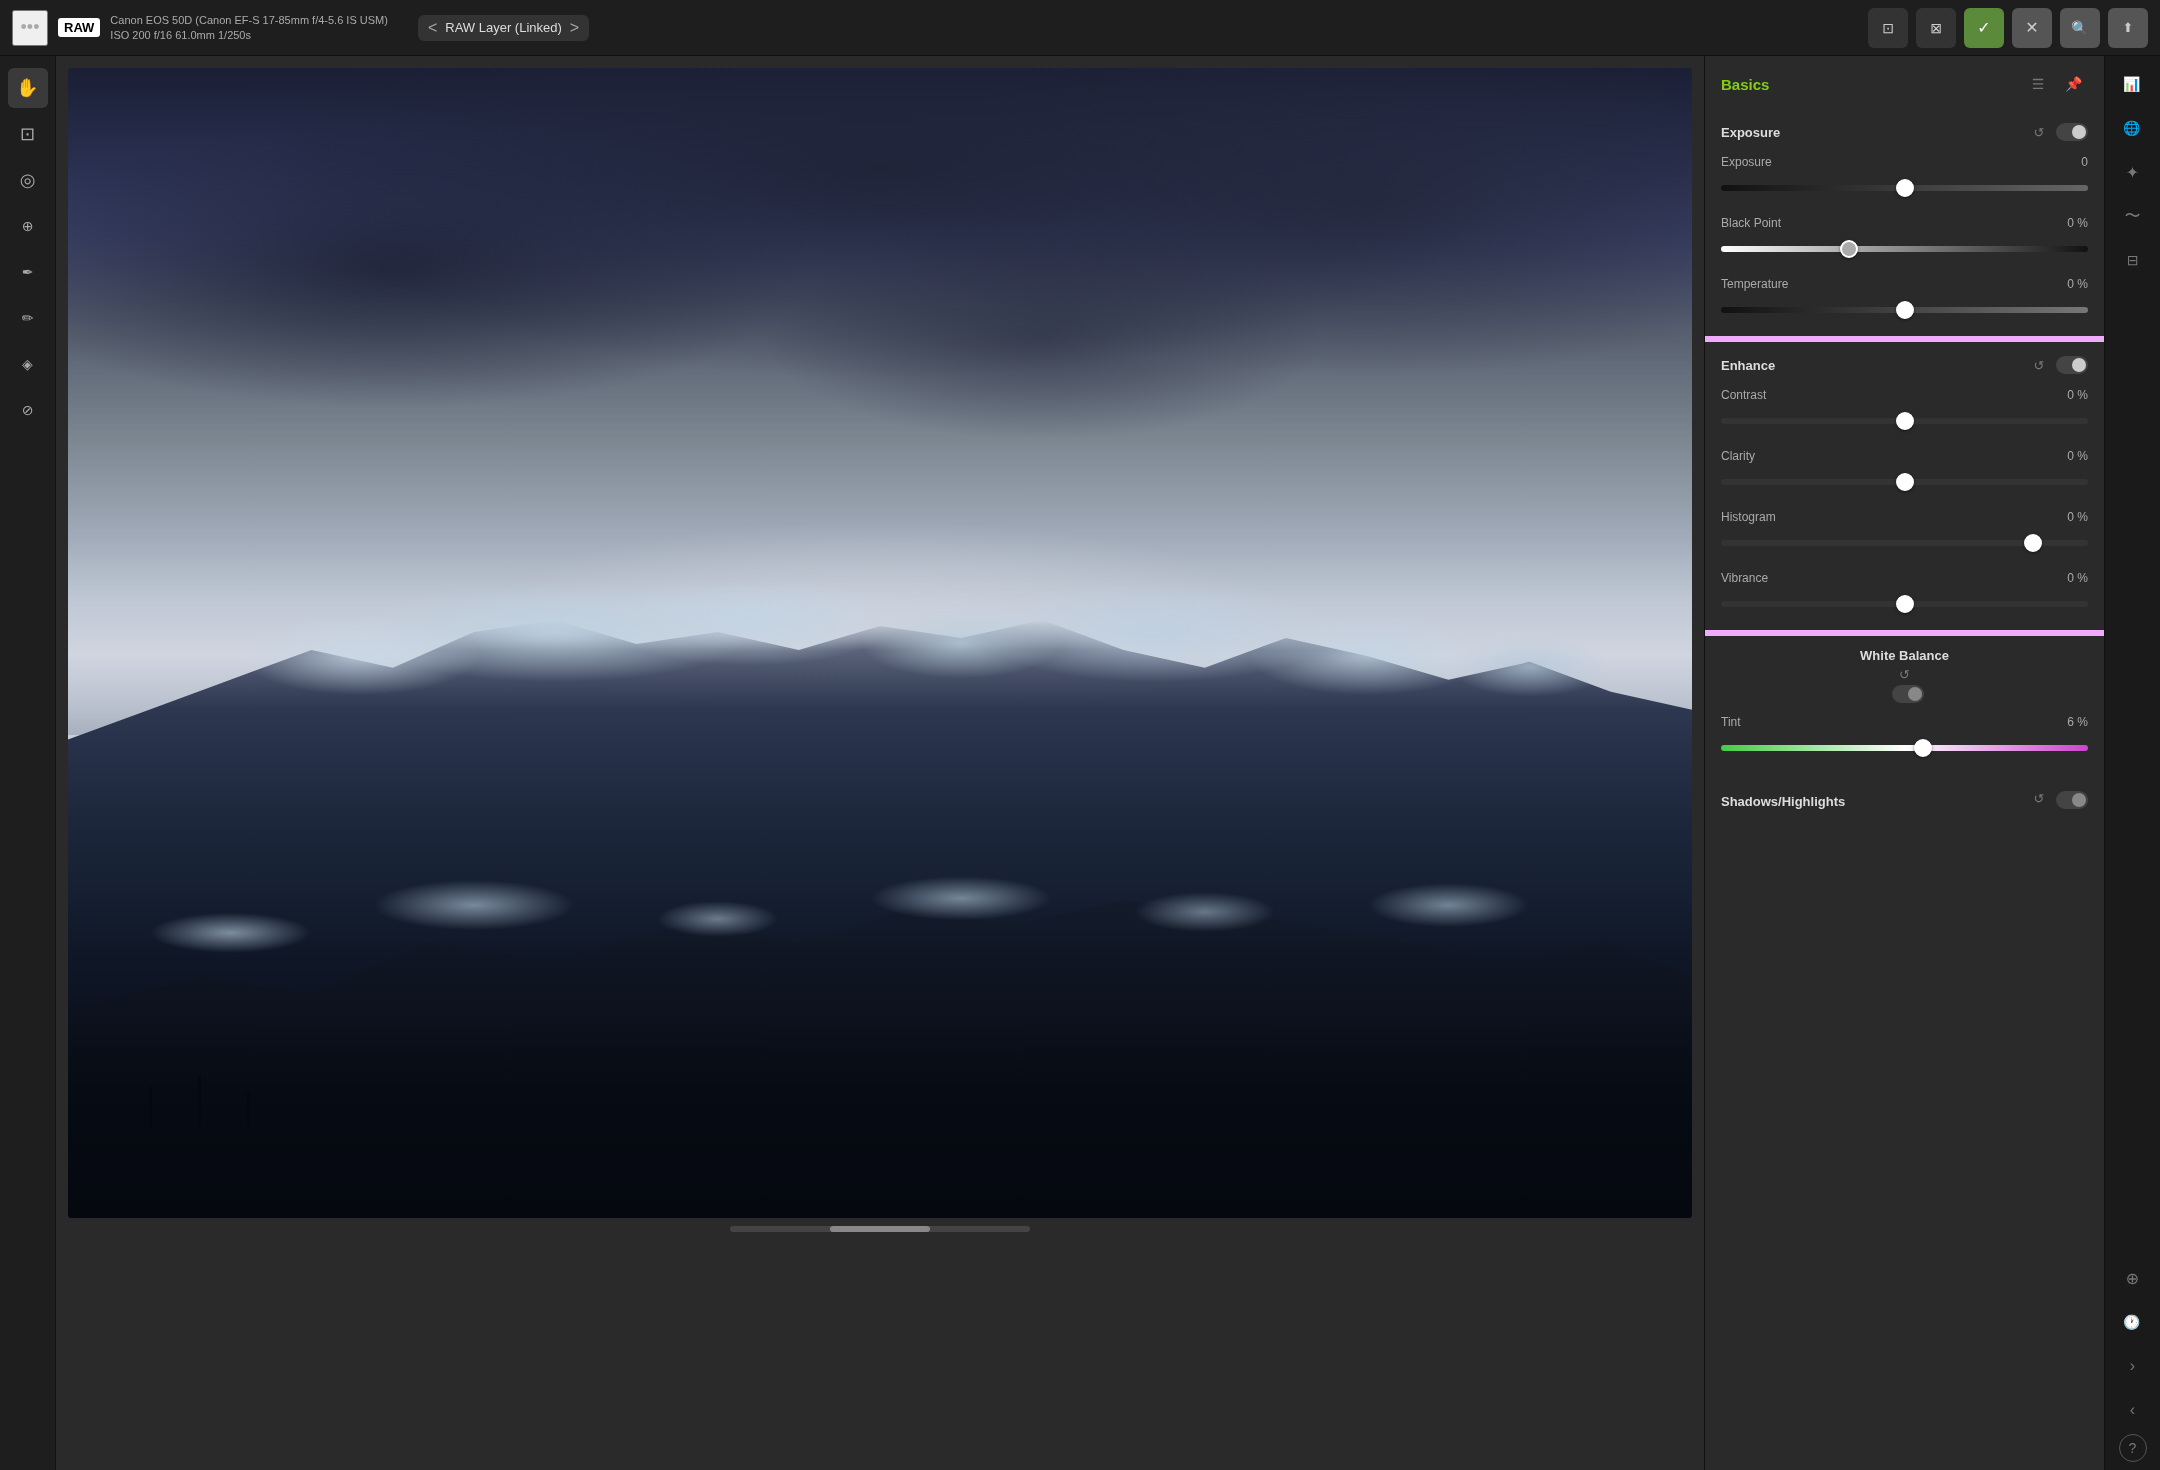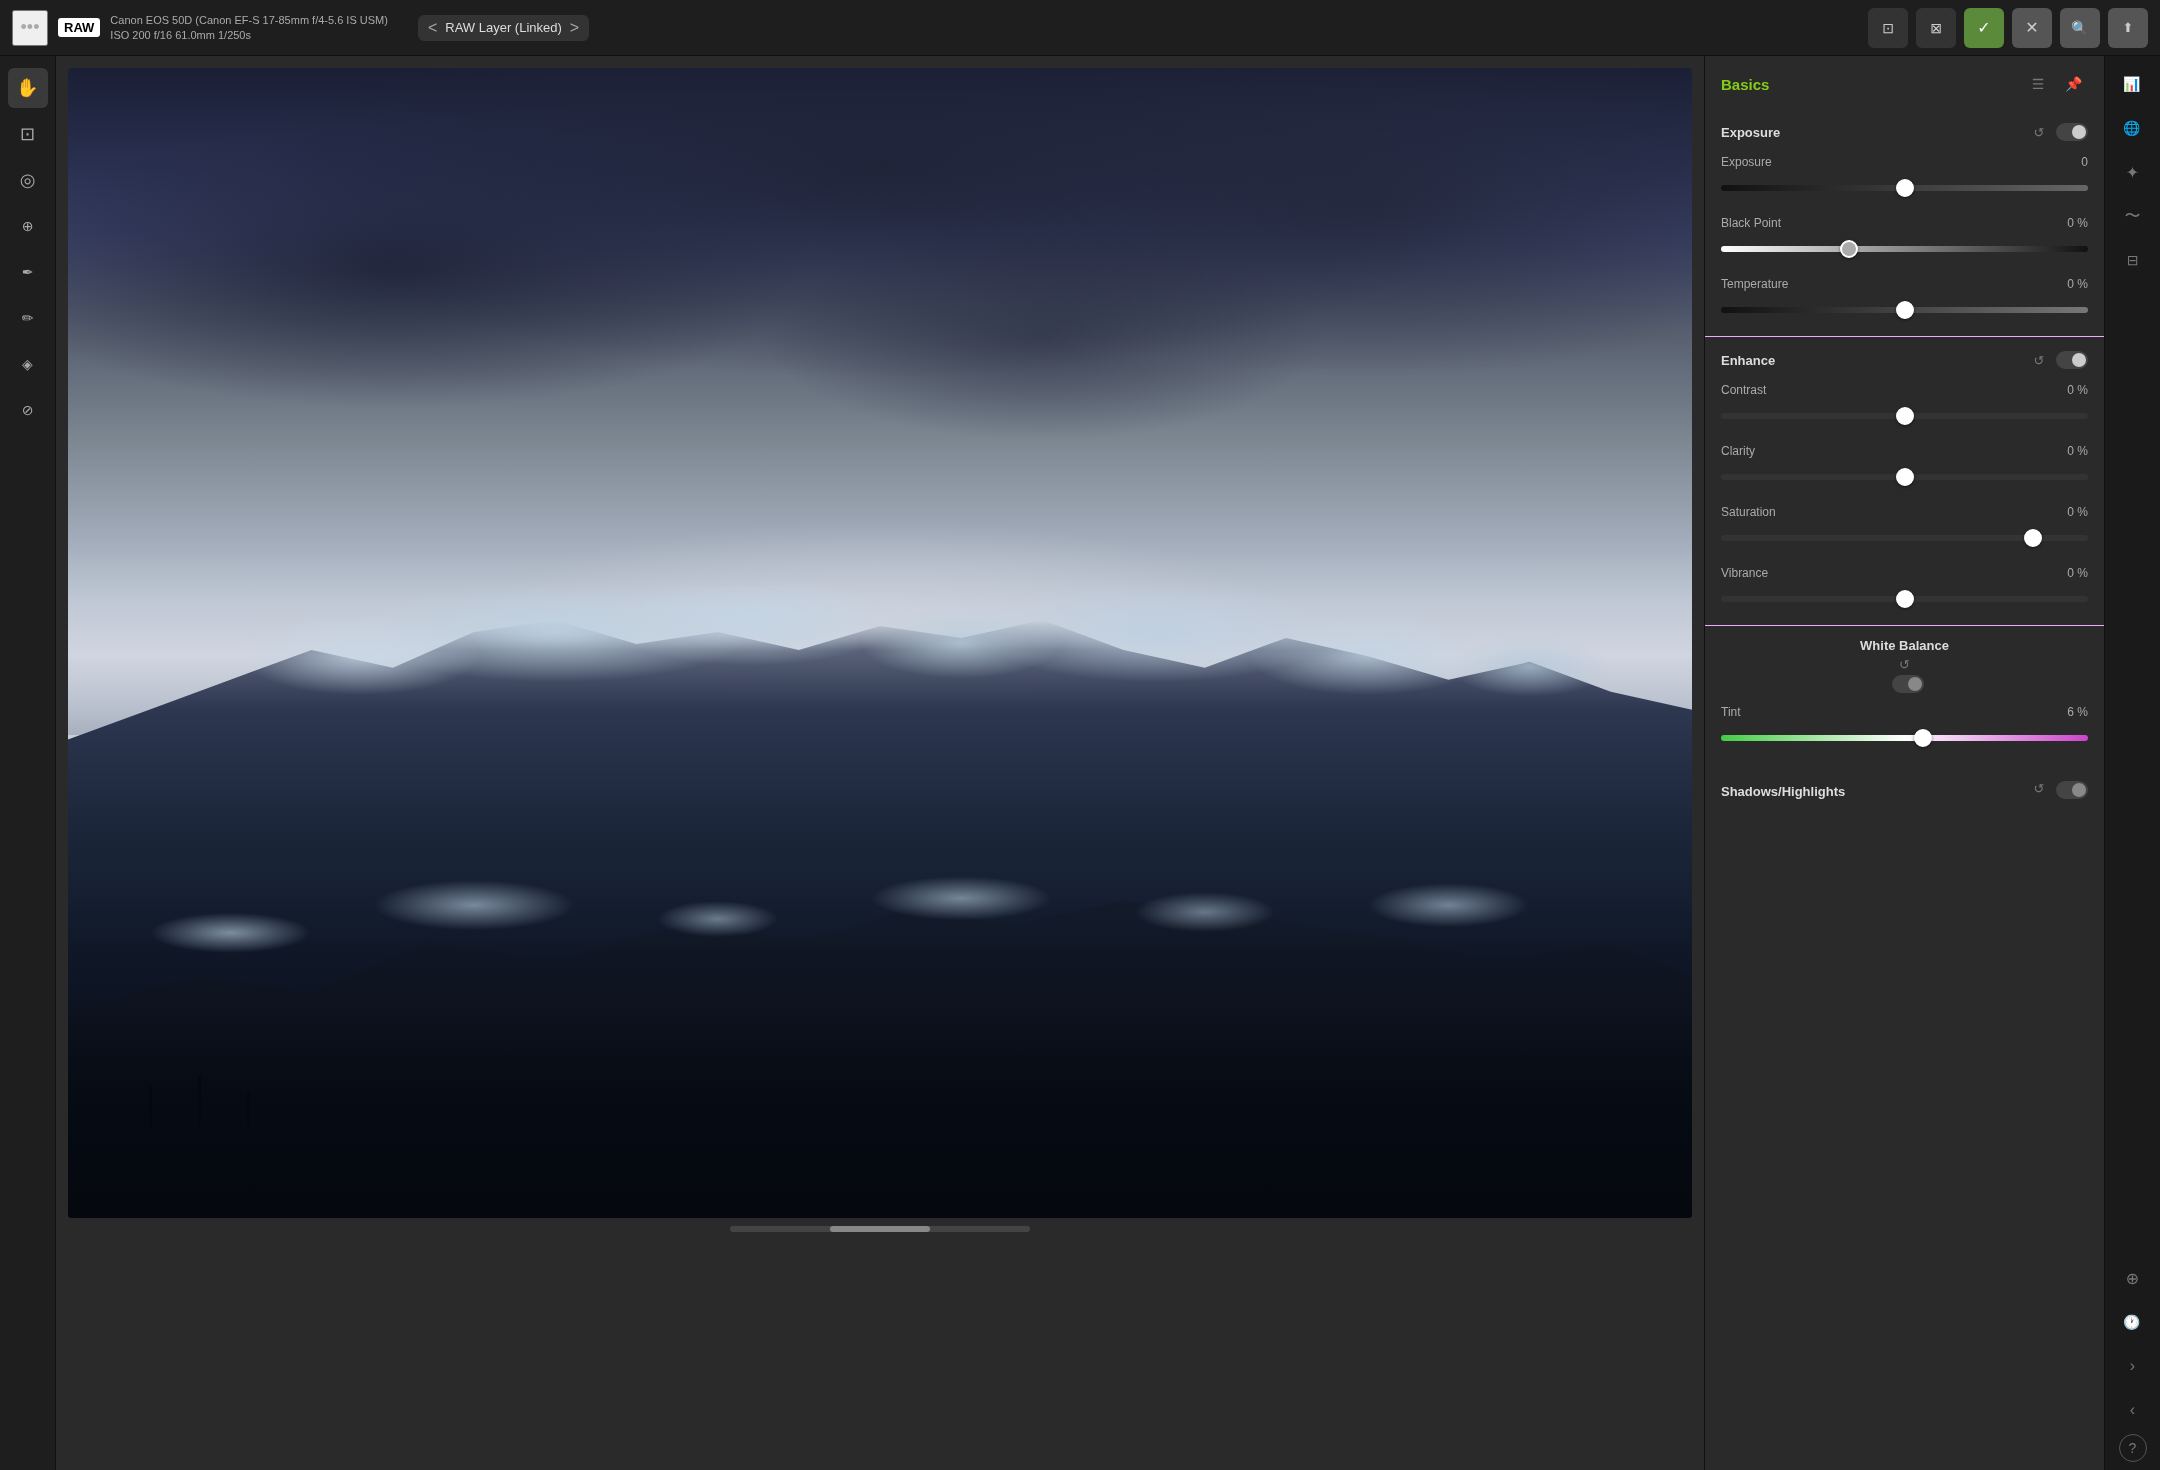--- a/index.html
+++ b/index.html
@@ -243,21 +243,21 @@
       height: 140px;
       background: #111;
       border-radius: 4px;
       position: relative;
       overflow: hidden;
     }
 
     
     .section {
       padding: 12px 16px;
-      border-bottom: 1px solid #f0abfc;
+      border-bottom: 6px solid #f0abfc;
     }
     .section-header {
       display: flex;
       align-items: center;
       margin-bottom: 12px;
     }
     .section-title {
       font-size: 13px;
       font-weight: 600;
       color: #ddd;
@@ -604,21 +604,21 @@
           </div>
           <div class="slider-track">
             <div class="slider-bg dark" style="width:100%; background:#333;">
               <div class="slider-knob white" style="left:50%;"></div>
             </div>
           </div>
         </div>
 
         <div class="slider-row">
           <div class="slider-label-row">
-            <span class="slider-label">Saturation</span>
+            <span class="slider-label">Histogram</span>
             <span class="slider-value">0 %</span>
           </div>
           <div class="slider-track">
             <div class="slider-bg dark" style="width:100%; background:#333;">
               <div class="slider-knob white" style="left:85%;"></div>
             </div>
           </div>
         </div>
 
         <div class="slider-row">

